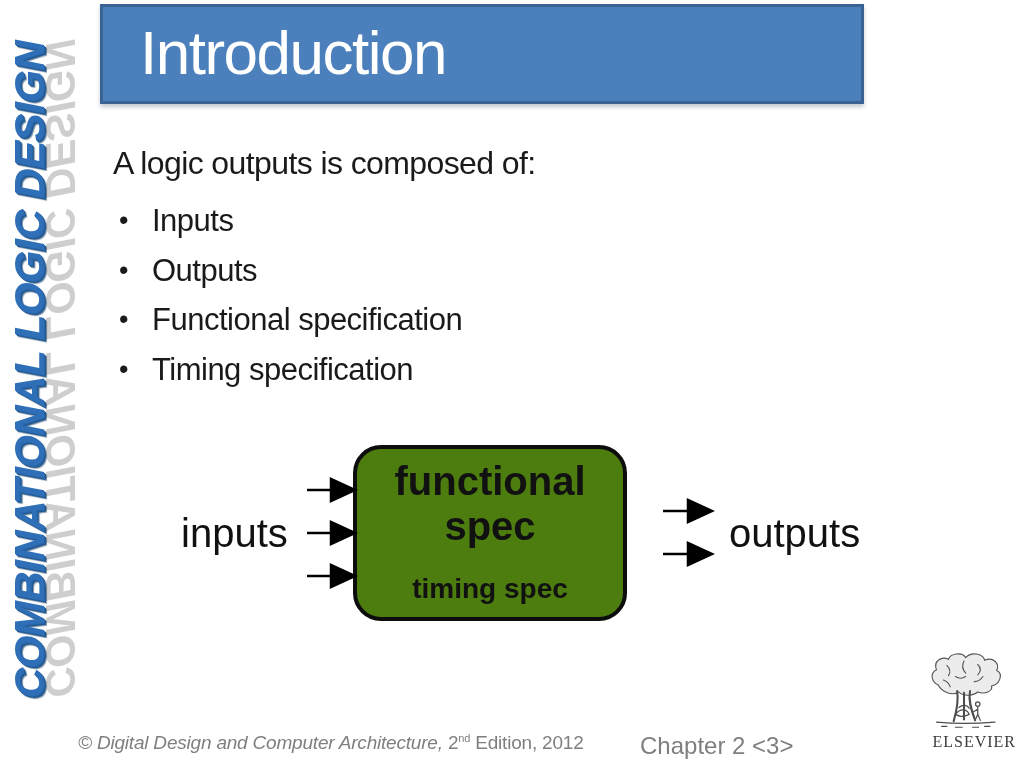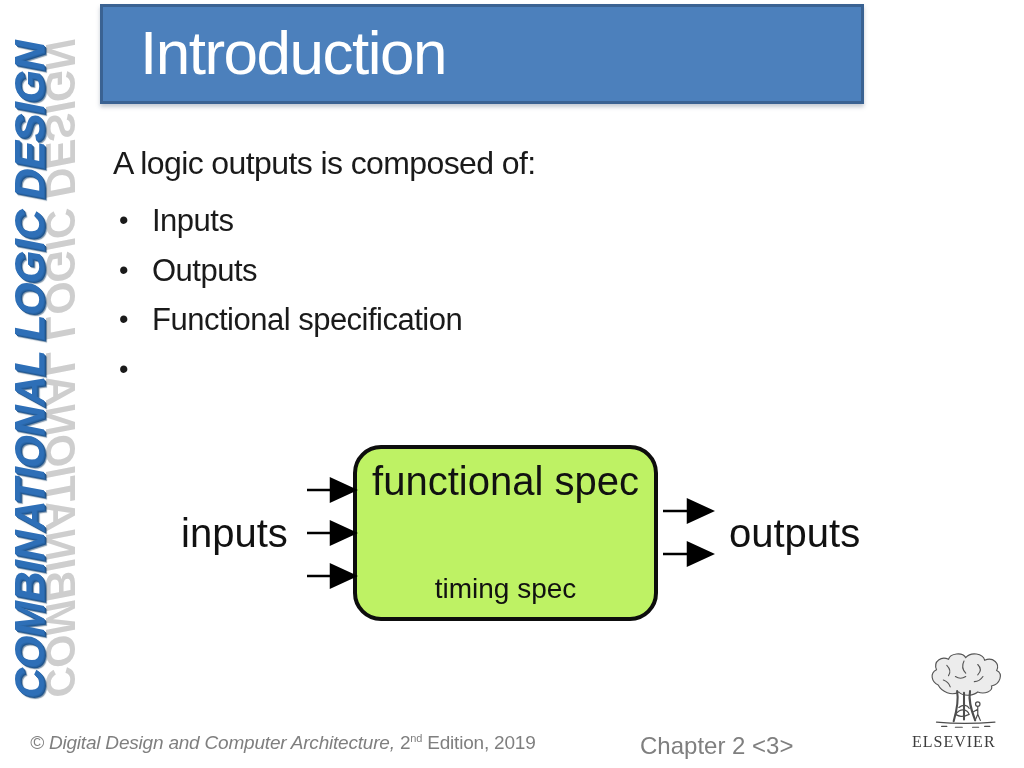--- a/index.html
+++ b/index.html
@@ -39,41 +39,41 @@
 
   
   .body-block { position:absolute; left:113px; top:144px; color:#1a1a1a; }
   .intro { font-size:32px; letter-spacing:-0.6px; line-height:38px; }
   ul.bullets { list-style:none; margin:14px 0 0 0; padding:0 0 0 6px; }
   ul.bullets li { display:flex; font-size:31px; letter-spacing:-0.5px; line-height:49.5px; }
   .bullet-marker { width:33px; font-size:27px; }
 
   
   .spec-box {
-    position:absolute; left:353px; top:445px; width:305px; height:176px;
-    box-sizing:border-box; border:4px solid #0d0d0d; border-radius:28px; background:#bef264;
+    position:absolute; left:353px; top:445px; width:274px; height:176px;
+    box-sizing:border-box; border:4px solid #0d0d0d; border-radius:28px; background:#4d7c0f;font-weight:bold;
   }
   .spec-top    { position:absolute; top:10px;    left:0; width:100%; text-align:center; font-size:40px; color:#111; }
   .spec-bottom { position:absolute; bottom:12px; left:0; width:100%; text-align:center; font-size:28px; color:#111; }
   .io-label { position:absolute; font-size:40px; color:#111; line-height:44px; white-space:nowrap; }
   .inputs-label  { left:181px; top:511px; }
   .outputs-label { left:729px; top:511px; }
   .arrows-svg { position:absolute; left:0; top:0; pointer-events:none; }
 
   
   .footer-left {
     position:absolute; left:30px; top:732px; font-size:19px;
     color:#7f7f7f; letter-spacing:-0.2px; white-space:nowrap;
   }
-  .footer-left .it { font-style:italic; }
+  .footer-left .it { font-style:italic;margin-left:48px; }
   .footer-left sup { font-size:11px; }
   .footer-chapter { position:absolute; left:640px; top:732px; font-size:24px; color:#7f7f7f; }
 
   
-  .logo { position:absolute; left:912px; top:652px; width:104px; height:112px; text-align:left; }
+  .logo { position:absolute; left:912px; top:652px; width:104px; height:112px; text-align:right; }
   .logo svg { display:block; margin:0 auto; }
   .logo .wordmark {
     font-family:"Liberation Serif", serif; font-size:16px; color:#3c3c3c;
     letter-spacing:1px; margin-top:1px; white-space:nowrap;
   }
 </style>
 </head>
 <body>
 
 <div class="slide">
@@ -97,20 +97,21 @@
       <li>
         <span class="bullet-marker">•</span>
         <span>Outputs</span>
       </li>
       <li>
         <span class="bullet-marker">•</span>
         <span>Functional specification</span>
       </li>
       <li>
         <span class="bullet-marker">•</span>
+        <span>Timing specification</span>
       </li>
     </ul>
   </div>
 
   <div class="spec-box">
     <div class="spec-top">functional spec</div>
     <div class="spec-bottom">timing spec</div>
   </div>
   <div class="io-label inputs-label">inputs</div>
   <div class="io-label outputs-label">outputs</div>
@@ -124,21 +125,21 @@
       <line x1="307" y1="576" x2="332" y2="576"></line>
       <polygon points="331,565 331,587 355,576"></polygon>
       <line x1="663" y1="511" x2="689" y2="511"></line>
       <polygon points="688,500 688,522 712,511"></polygon>
       <line x1="663" y1="554" x2="689" y2="554"></line>
       <polygon points="688,543 688,565 712,554"></polygon>
     </g>
   </svg>
 
   <div class="footer-left">
-    <span class="it">© Digital Design and Computer Architecture,</span><span> 2</span><sup>nd</sup><span> Edition, 2019</span>
+    <span class="it">© Digital Design and Computer Architecture,</span><span> 2</span><sup>nd</sup><span> Edition, 2012</span>
   </div>
   <div class="footer-chapter">Chapter 2 &lt;3&gt;</div>
 
   <div class="logo">
     <svg width="86" height="80" viewBox="0 0 100 92">
       <g fill="none" stroke="#555555" stroke-width="1.3" stroke-linecap="round">
         <path d="M20,38 C12,34 10,24 18,20 C14,10 24,4 32,8 C34,1 48,-1 52,6 C58,-1 72,1 74,9 C84,5 92,13 88,21 C96,25 92,37 82,39 C84,45 74,49 66,46 C60,51 48,51 44,46 C36,51 24,46 20,38 Z" fill="#ececec"></path>
         <path d="M30,15 q6,6 2,12"></path>
         <path d="M50,10 q-4,8 2,14"></path>
         <path d="M66,14 q6,6 0,12"></path>

